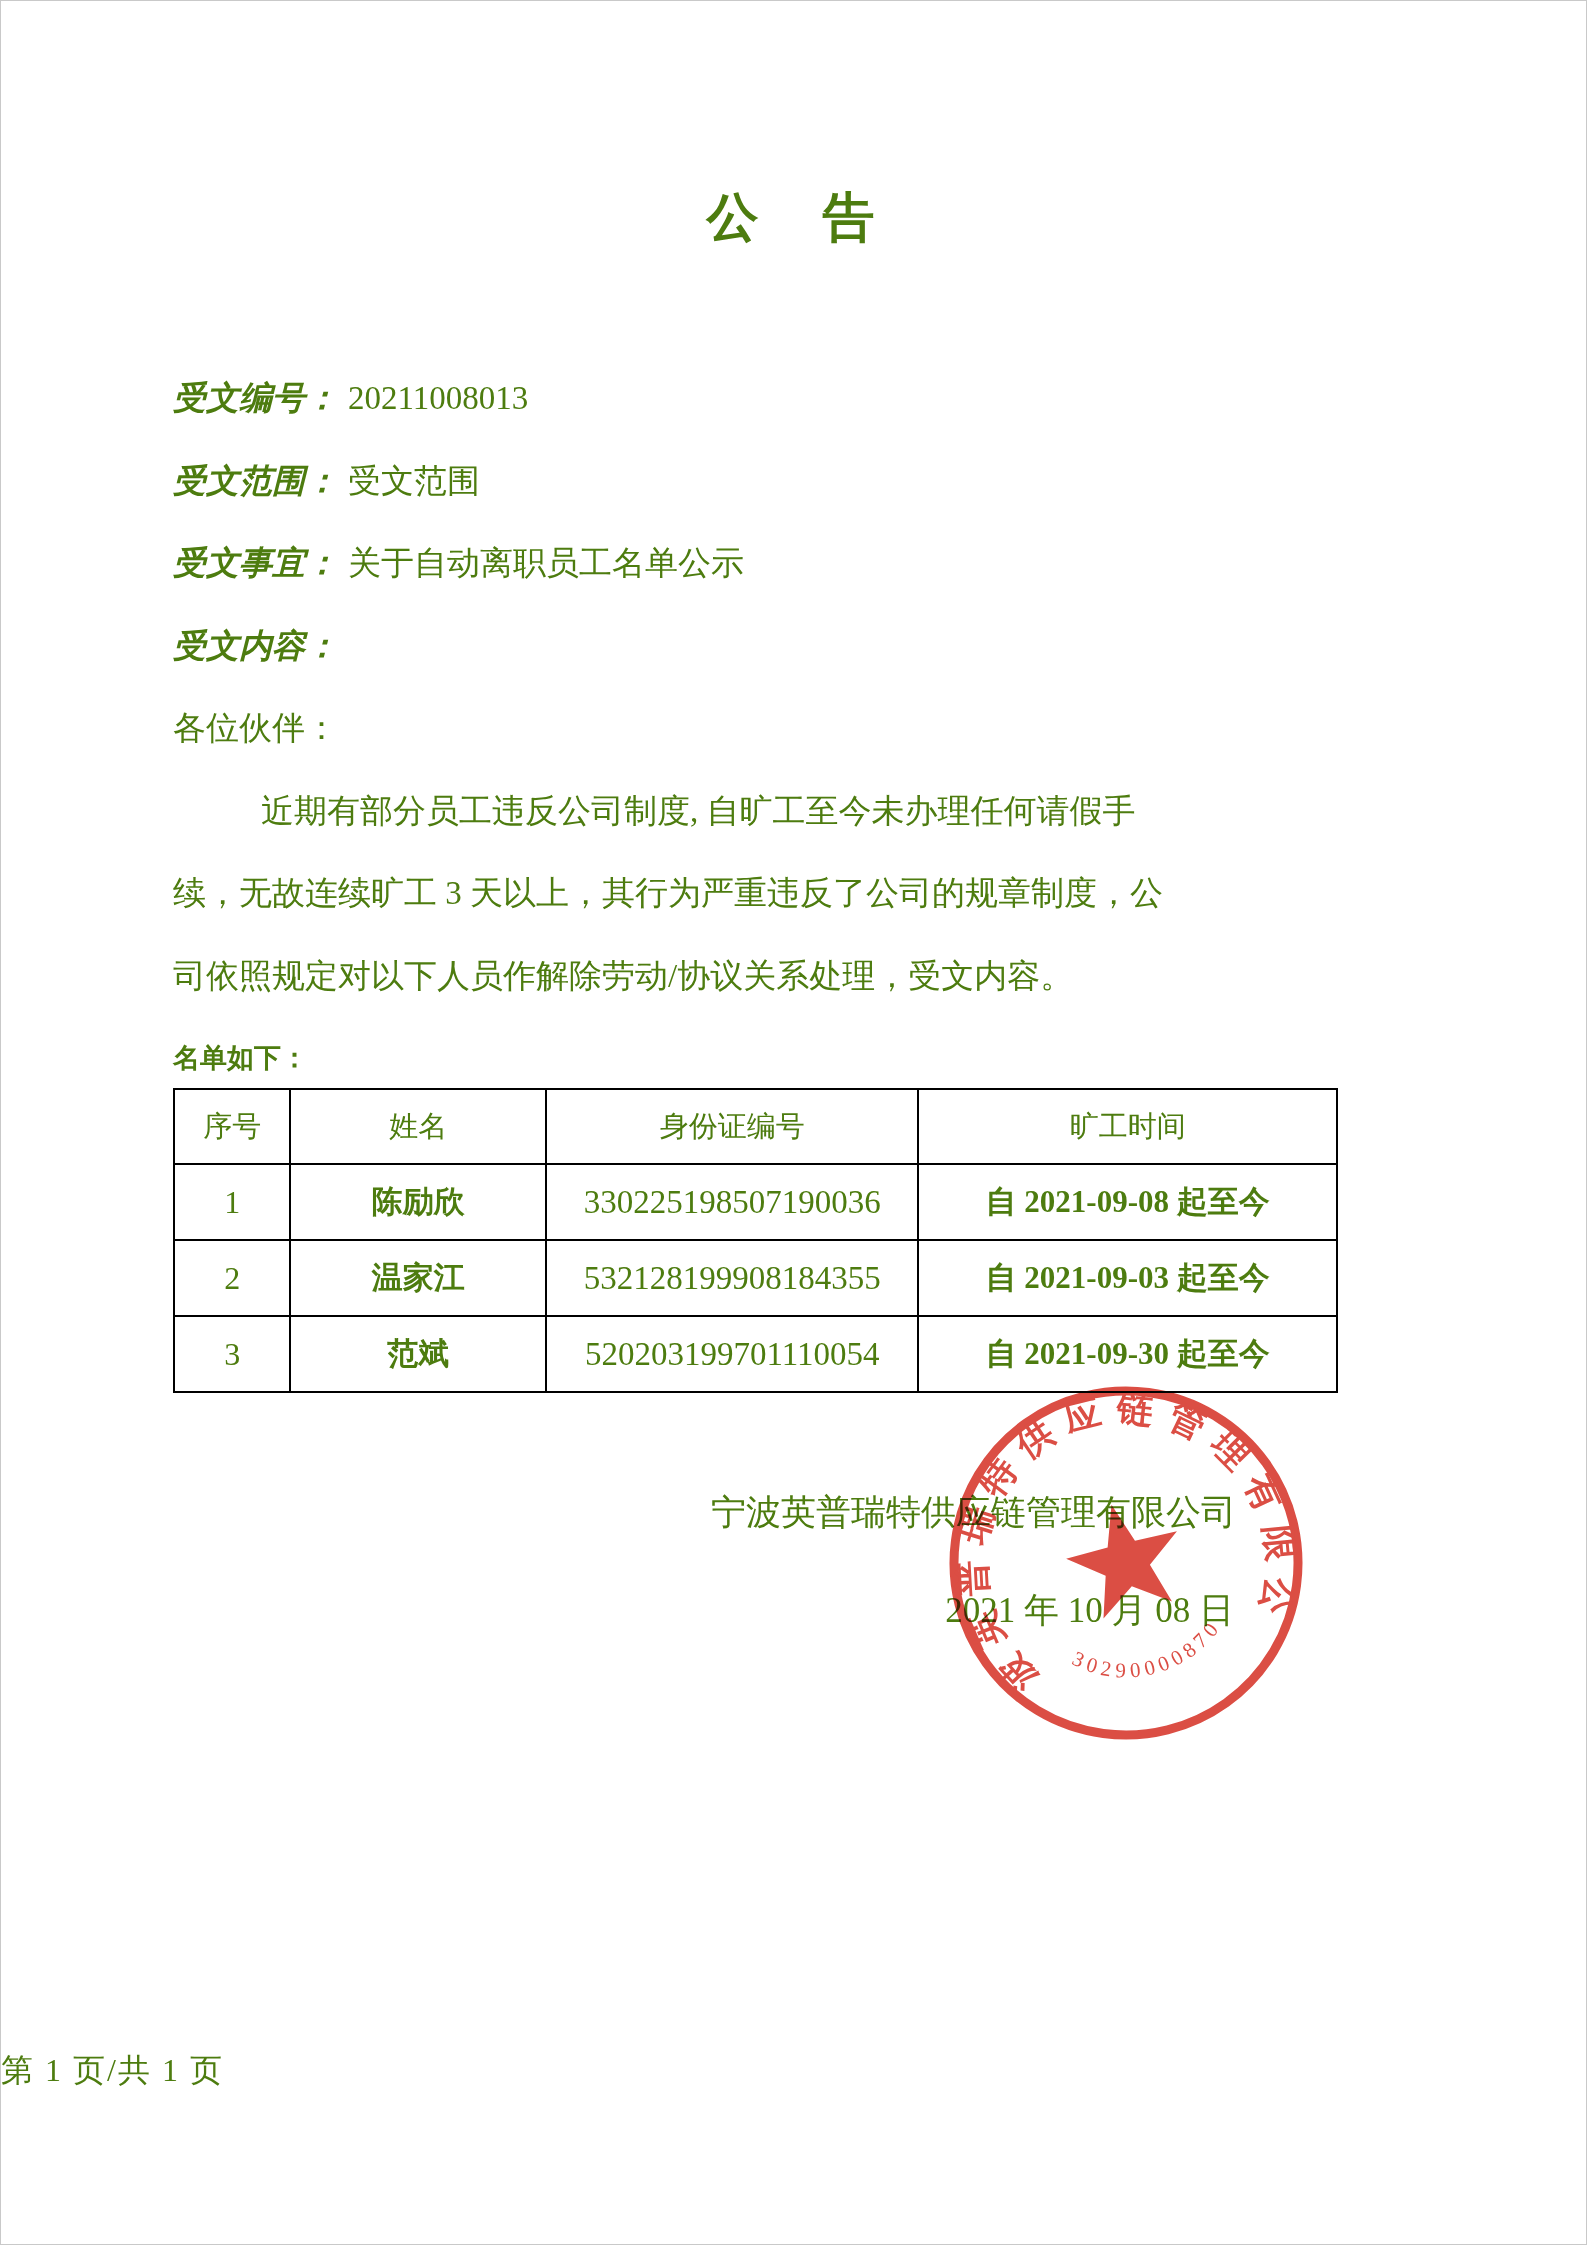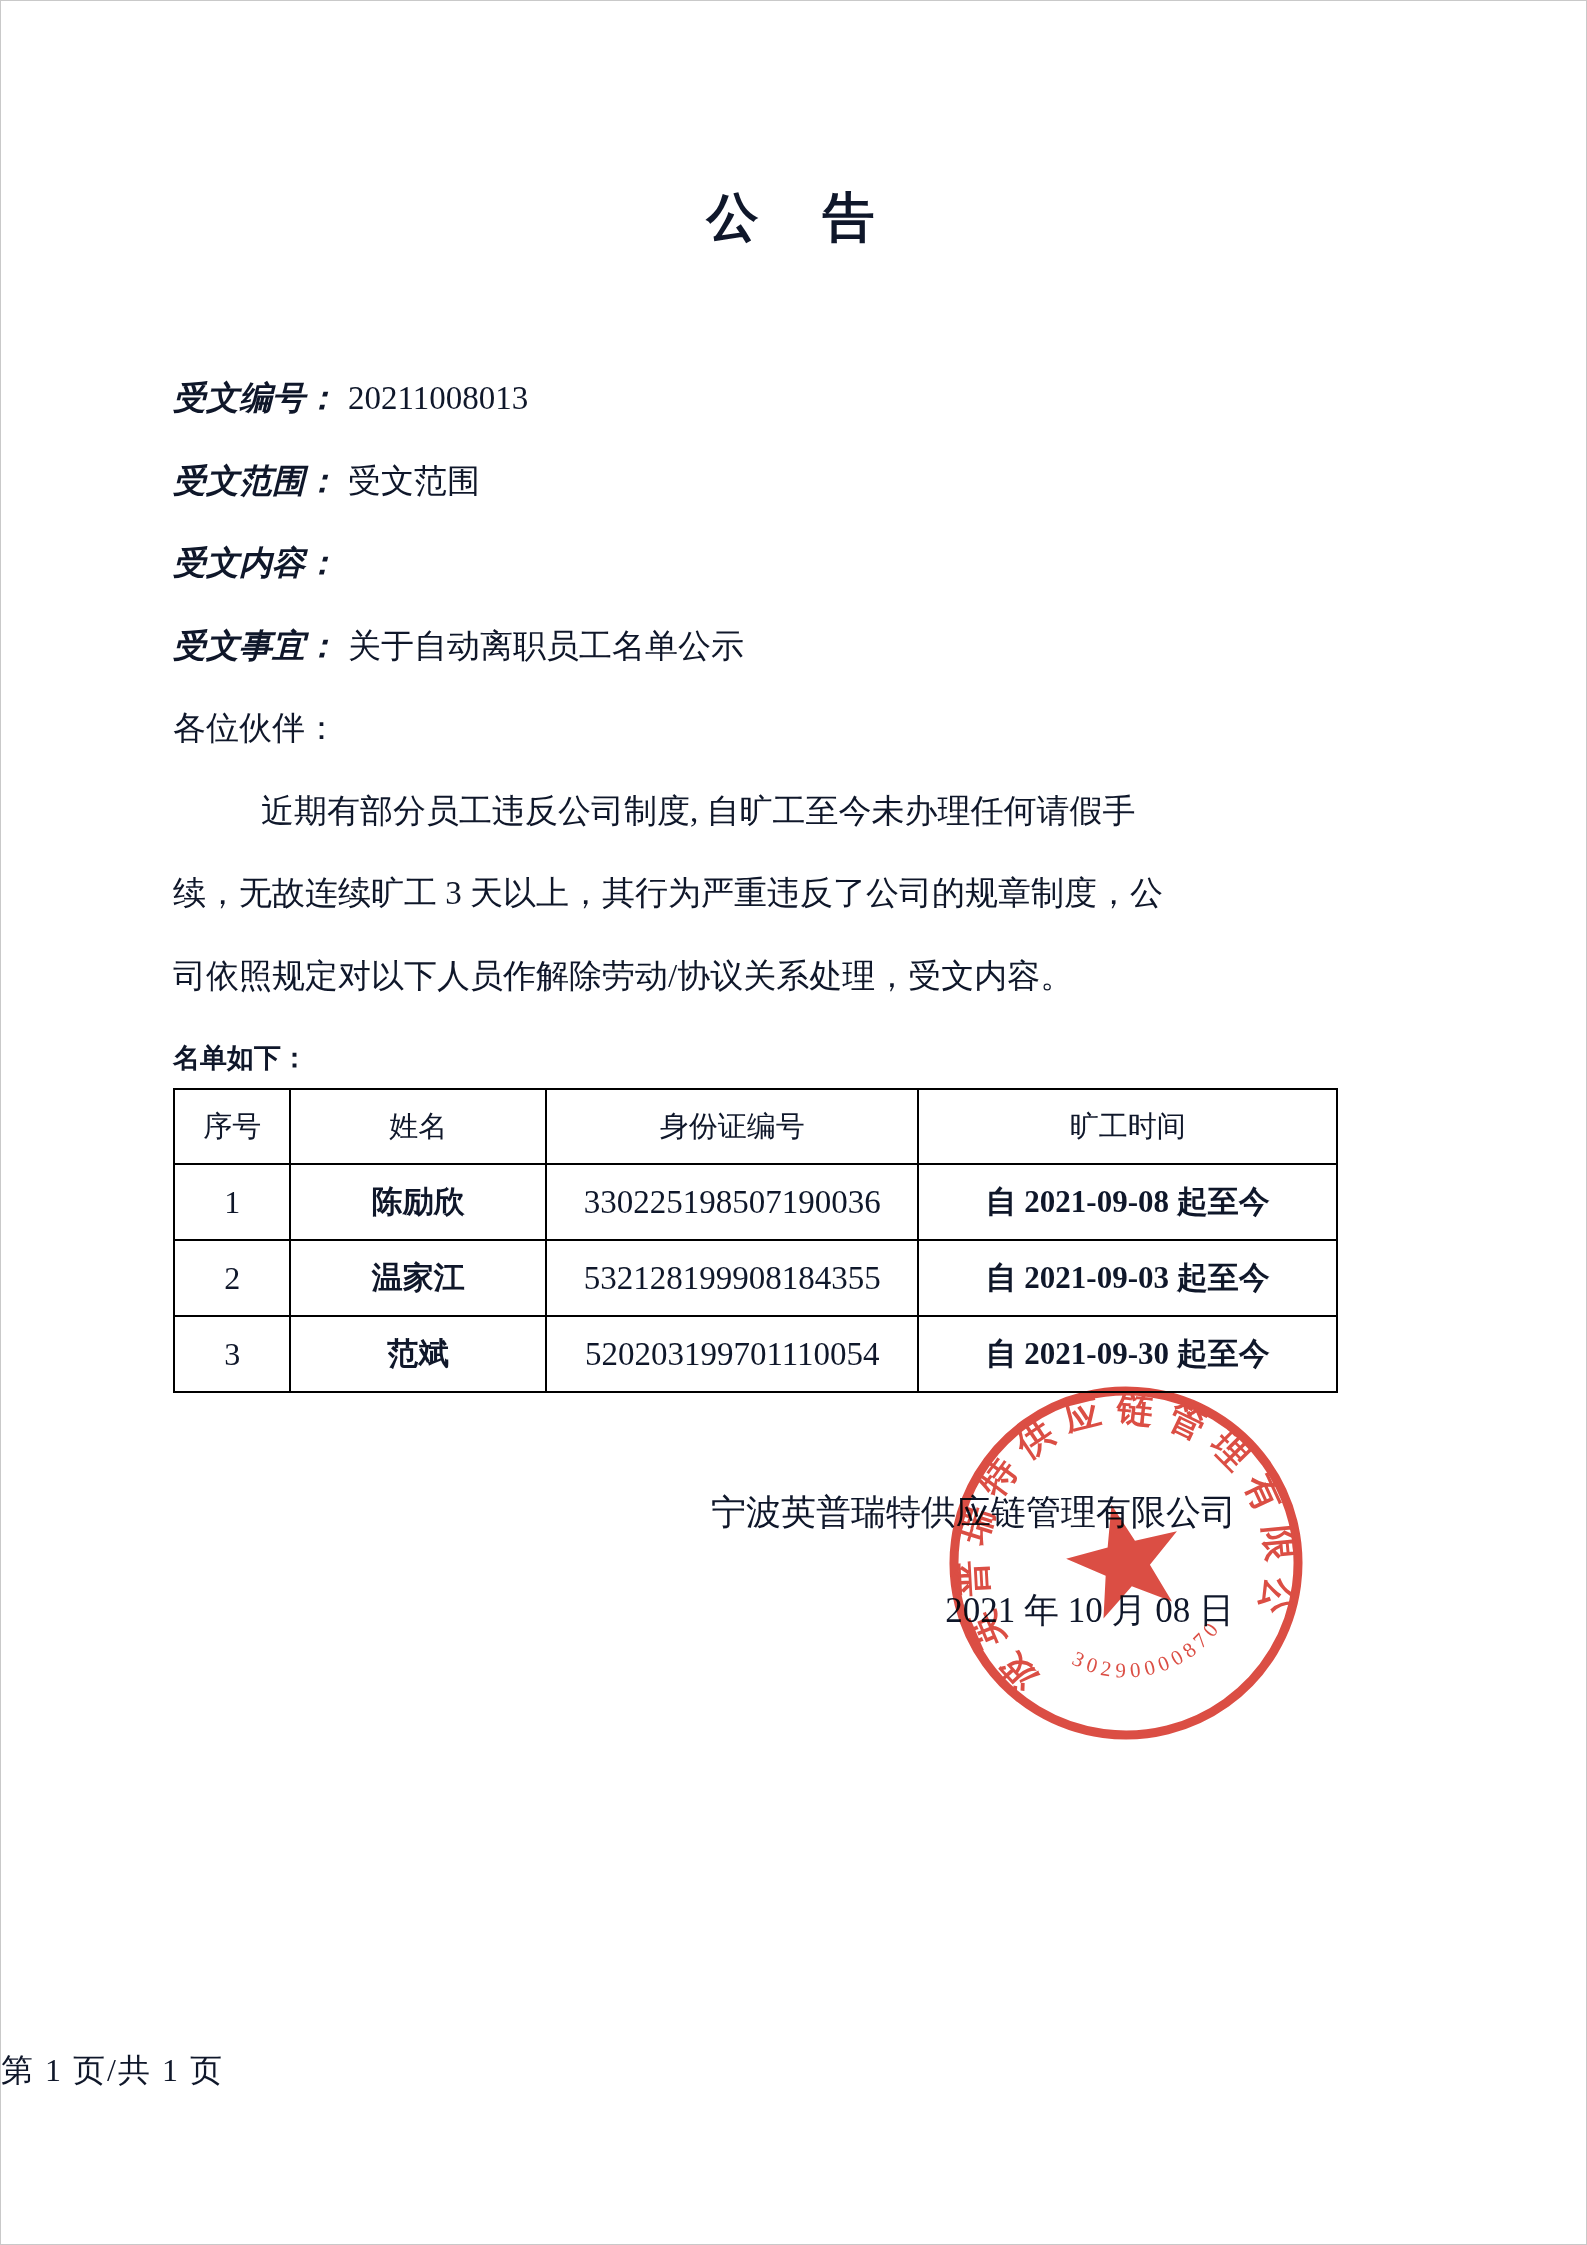--- a/index.html
+++ b/index.html
@@ -4,21 +4,21 @@
 <style>
   html, body { margin: 0; padding: 0; background: #ffffff; }
   .page {
     position: relative;
     width: 1587px;
     height: 2245px;
     background: #ffffff;
     border: 1px solid #c9c9c9;
     box-sizing: border-box;
     font-family: "Liberation Serif", "DejaVu Serif", serif;
-    color: #0f172a;
+    color: #4d7c0f;
     overflow: hidden;
   }
   .doc-title {
     position: absolute;
     top: 182px; left: 0; width: 100%;
     text-align: center;
     font-size: 52px;
     font-weight: 700;
     letter-spacing: 6px;
   }
@@ -91,24 +91,24 @@
   <div class="doc-title">公　告</div>
 
   <div class="content-flow">
     <div class="field-line">
       <span class="field-label">受文编号：</span><span class="field-value">20211008013</span>
     </div>
     <div class="field-line">
       <span class="field-label">受文范围：</span><span class="field-value">受文范围</span>
     </div>
     <div class="field-line">
-      <span class="field-label">受文内容：</span><span class="field-value"></span>
+      <span class="field-label">受文事宜：</span><span class="field-value">关于自动离职员工名单公示</span>
     </div>
     <div class="field-line">
-      <span class="field-label">受文事宜：</span><span class="field-value">关于自动离职员工名单公示</span>
+      <span class="field-label">受文内容：</span><span class="field-value"></span>
     </div>
     <div class="salutation-line">各位伙伴：</div>
     <div class="body-line indent">近期有部分员工违反公司制度, 自旷工至今未办理任何请假手</div>
     <div class="body-line">续，无故连续旷工 3 天以上，其行为严重违反了公司的规章制度，公</div>
     <div class="body-line">司依照规定对以下人员作解除劳动/协议关系处理，受文内容。</div>
     <div class="list-heading">名单如下：</div>
   </div>
 
   <table class="roster-table">
     <colgroup>

